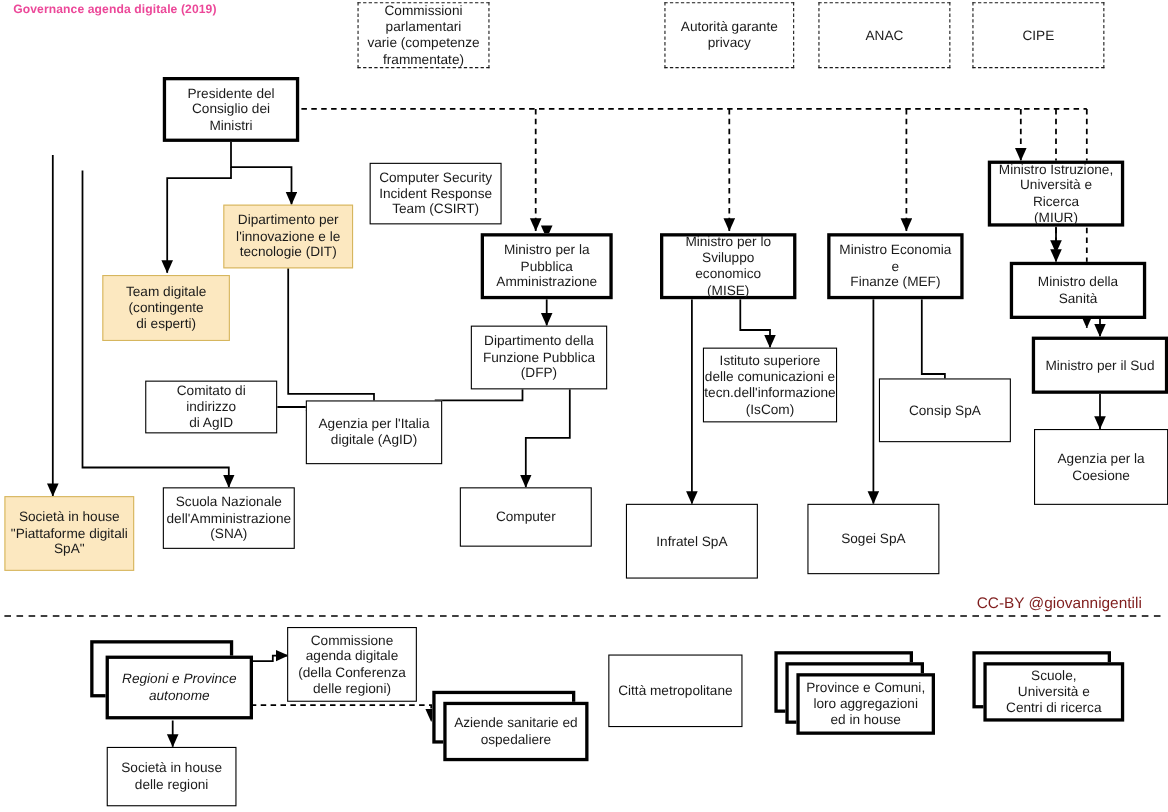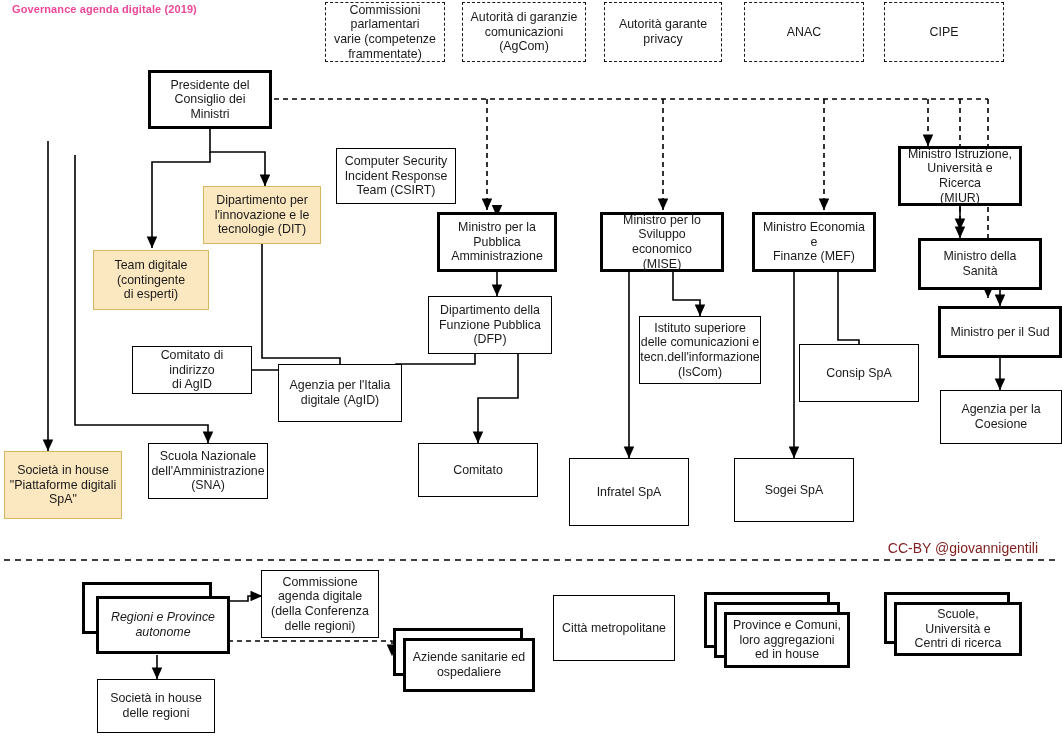--- a/index.html
+++ b/index.html
@@ -114,23 +114,20 @@
 
     <g fill="none" stroke="#000" stroke-width="1.5" stroke-dasharray="6,5">
       <path d="M4,560 L1058,560"></path>
     </g>
   </svg>
 
   <div class="node dashed" style="left:325px;top:2px;width:120px;height:60px;">Commissioni
 parlamentari
 varie (competenze
 frammentate)</div>
-  <div class="node dashed" style="left:462px;top:2px;width:124px;height:60px;">Autorità di garanzie
-comunicazioni
-(AgCom)</div>
   <div class="node dashed" style="left:604px;top:2px;width:118px;height:60px;">Autorità garante
 privacy</div>
   <div class="node dashed" style="left:744px;top:2px;width:120px;height:60px;">ANAC</div>
   <div class="node dashed" style="left:884px;top:2px;width:120px;height:60px;">CIPE</div>
 
   <div class="node thick" style="left:148px;top:70px;width:124px;height:59px;">Presidente del
 Consiglio dei Ministri</div>
 
   <div class="node amber" style="left:203px;top:186px;width:118px;height:58px;">Dipartimento per
 l'innovazione e le
@@ -159,21 +156,21 @@
 SpA"</div>
 
   <div class="node thick" style="left:437px;top:212px;width:120px;height:60px;">Ministro per la
 Pubblica
 Amministrazione</div>
 
   <div class="node" style="left:428px;top:296px;width:124px;height:58px;">Dipartimento della
 Funzione Pubblica
 (DFP)</div>
 
-  <div class="node" style="left:418px;top:443px;width:120px;height:54px;">Comitato</div>
+  <div class="node" style="left:418px;top:443px;width:120px;height:54px;">Computer</div>
 
   <div class="node thick" style="left:600px;top:212px;width:124px;height:60px;">Ministro per lo
 Sviluppo economico
 (MISE)</div>
 
   <div class="node" style="left:639px;top:316px;width:122px;height:68px;">Istituto superiore
 delle comunicazioni e
 tecn.dell'informazione
 (IsCom)</div>
 
@@ -187,21 +184,21 @@
   <div class="node" style="left:734px;top:458px;width:120px;height:64px;">Sogei SpA</div>
 
   <div class="node thick" style="left:898px;top:146px;width:124px;height:60px;">Ministro Istruzione,
 Università e Ricerca
 (MIUR)</div>
 
   <div class="node thick" style="left:918px;top:238px;width:124px;height:52px;">Ministro della Sanità</div>
 
   <div class="node thick" style="left:938px;top:306px;width:124px;height:52px;">Ministro per il Sud</div>
 
-  <div class="node" style="left:940px;top:390px;width:122px;height:54px;">Agenzia per la
+  <div class="node" style="left:940px;top:390px;width:122px;height:69px;">Agenzia per la
 Coesione</div>
 
   <div class="stack" style="left:82px;top:582px;width:154px;height:78px;">
     <div class="sheet" style="left:0;top:0;width:130px;height:52px;"></div>
     <div class="front" style="left:14px;top:14px;width:134px;height:58px;font-style:italic;">Regioni e Province
 autonome</div>
   </div>
 
   <div class="node" style="left:261px;top:570px;width:118px;height:68px;">Commissione
 agenda digitale

